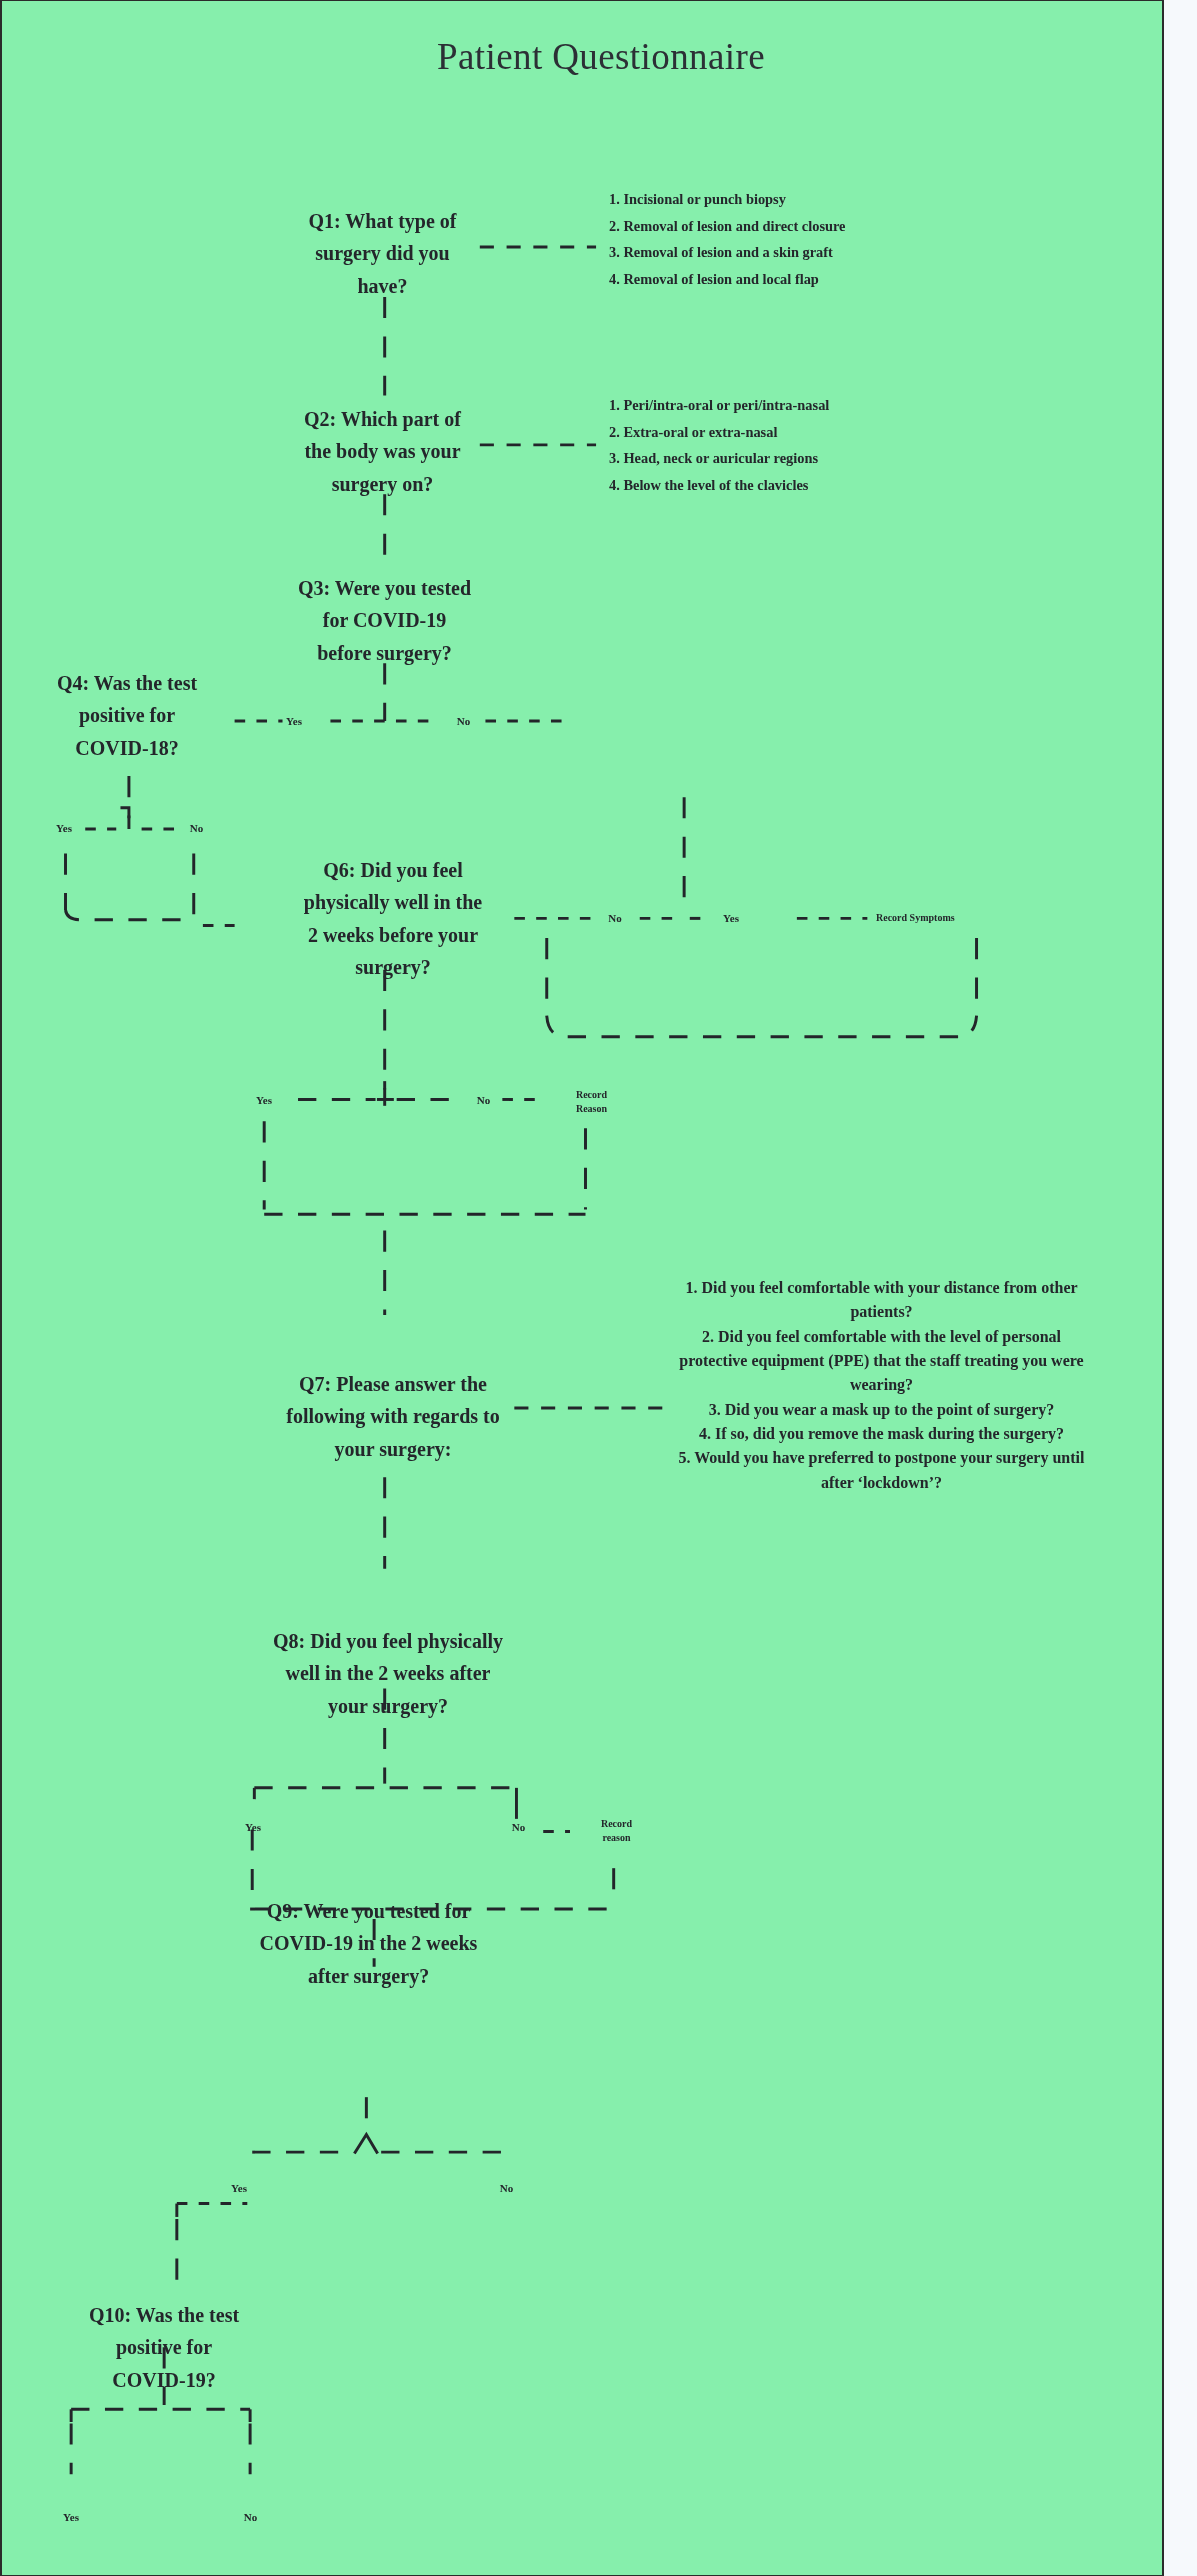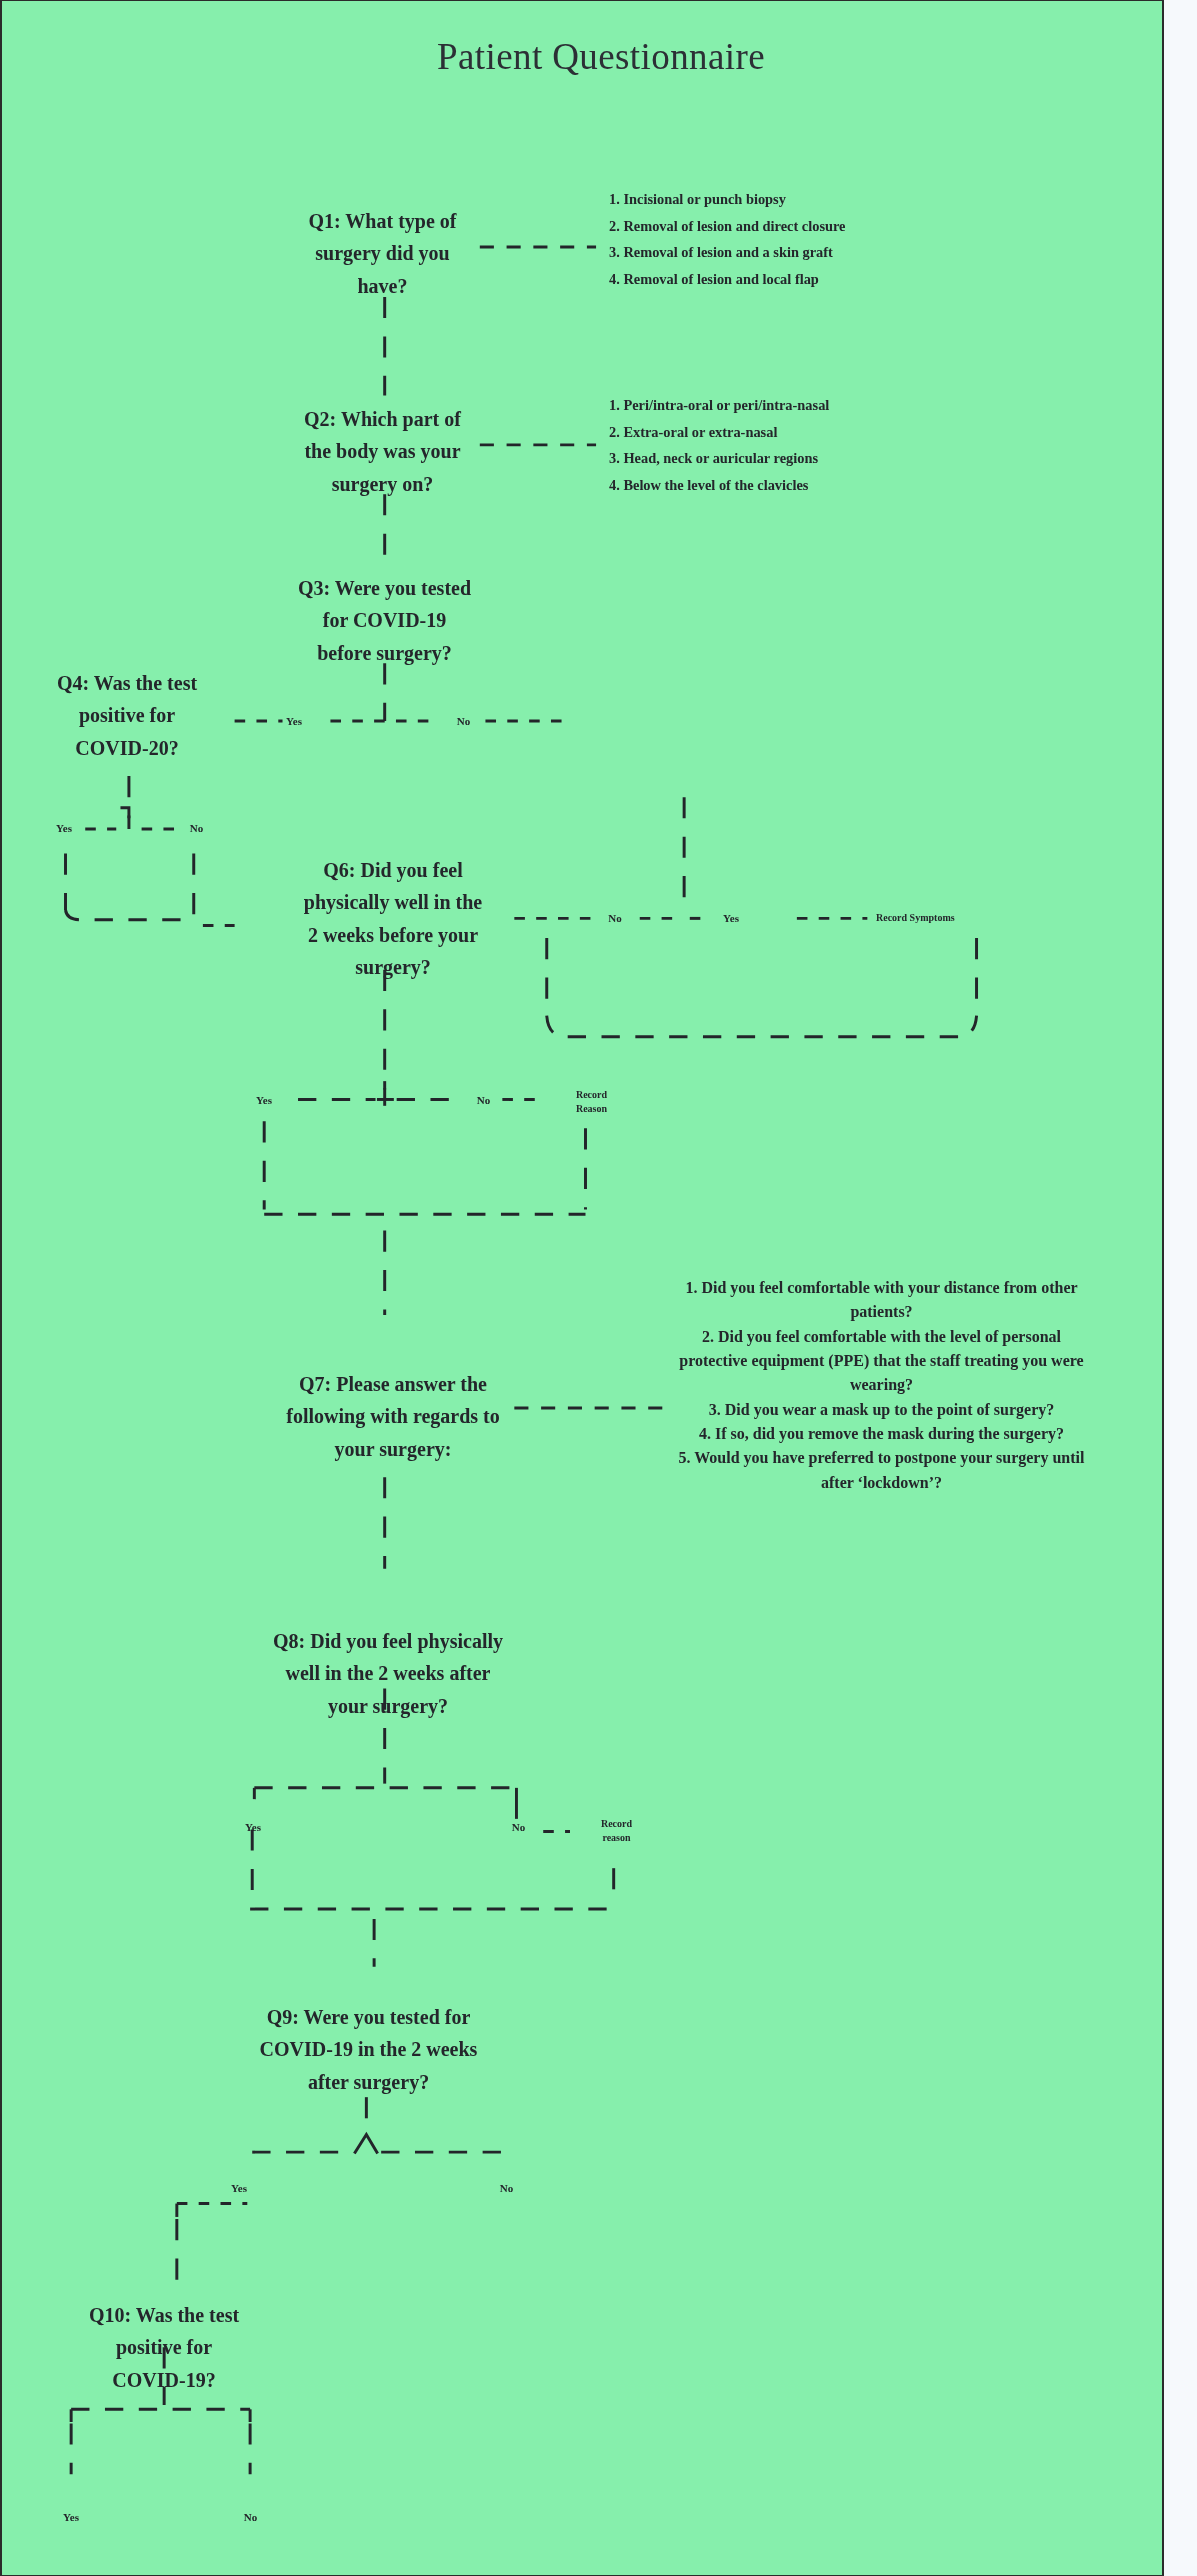--- a/index.html
+++ b/index.html
@@ -209,21 +209,21 @@
 2. Extra-oral or extra-nasal
 3. Head, neck or auricular regions
 4. Below the level of the clavicles</div>
 
   <div class="node q" style="left:282px; top:571px; width:201px;">Q3: Were you tested
 for COVID-19
 before surgery?</div>
 
   <div class="node q" style="left:28px; top:666px; width:194px;">Q4: Was the test
 positive for
-COVID-20?</div>
+COVID-18?</div>
 
 
   <div class="node lbl" style="left:271px; top:712px; width:42px;">Yes</div>
   <div class="node lbl" style="left:442px; top:712px; width:39px;">No</div>
 
   <div class="node lbl" style="left:41px; top:819px; width:42px;">Yes</div>
   <div class="node lbl" style="left:175px; top:819px; width:39px;">No</div>
 
   <div class="node q" style="left:271px; top:853px; width:240px;">Q6: Did you feel
 physically well in the
@@ -250,21 +250,21 @@
 
   <div class="node q" style="left:261px; top:1624px; width:250px;">Q8: Did you feel physically
 well in the 2 weeks after
 your surgery?</div>
 
   <div class="node lbl" style="left:229px; top:1818px; width:44px;">Yes</div>
   <div class="node lbl" style="left:497px; top:1818px; width:39px;">No</div>
   <div class="node lbl-c2" style="left:572px; top:1816px; width:85px;">Record
 reason</div>
 
-  <div class="node q" style="left:250px; top:2000px; width:233px;text-align:center;">Q9: Were you tested for
+  <div class="node q" style="left:250px; top:1894px; width:233px;text-align:center;">Q9: Were you tested for
 COVID-19 in the 2 weeks
 after surgery?</div>
 
   <div class="node lbl" style="left:215px; top:2179px; width:44px;">Yes</div>
   <div class="node lbl" style="left:485px; top:2179px; width:39px;">No</div>
 
   <div class="node q" style="left:67px; top:2298px; width:190px;">Q10: Was the test
 positive for
 COVID-19?</div>
 

